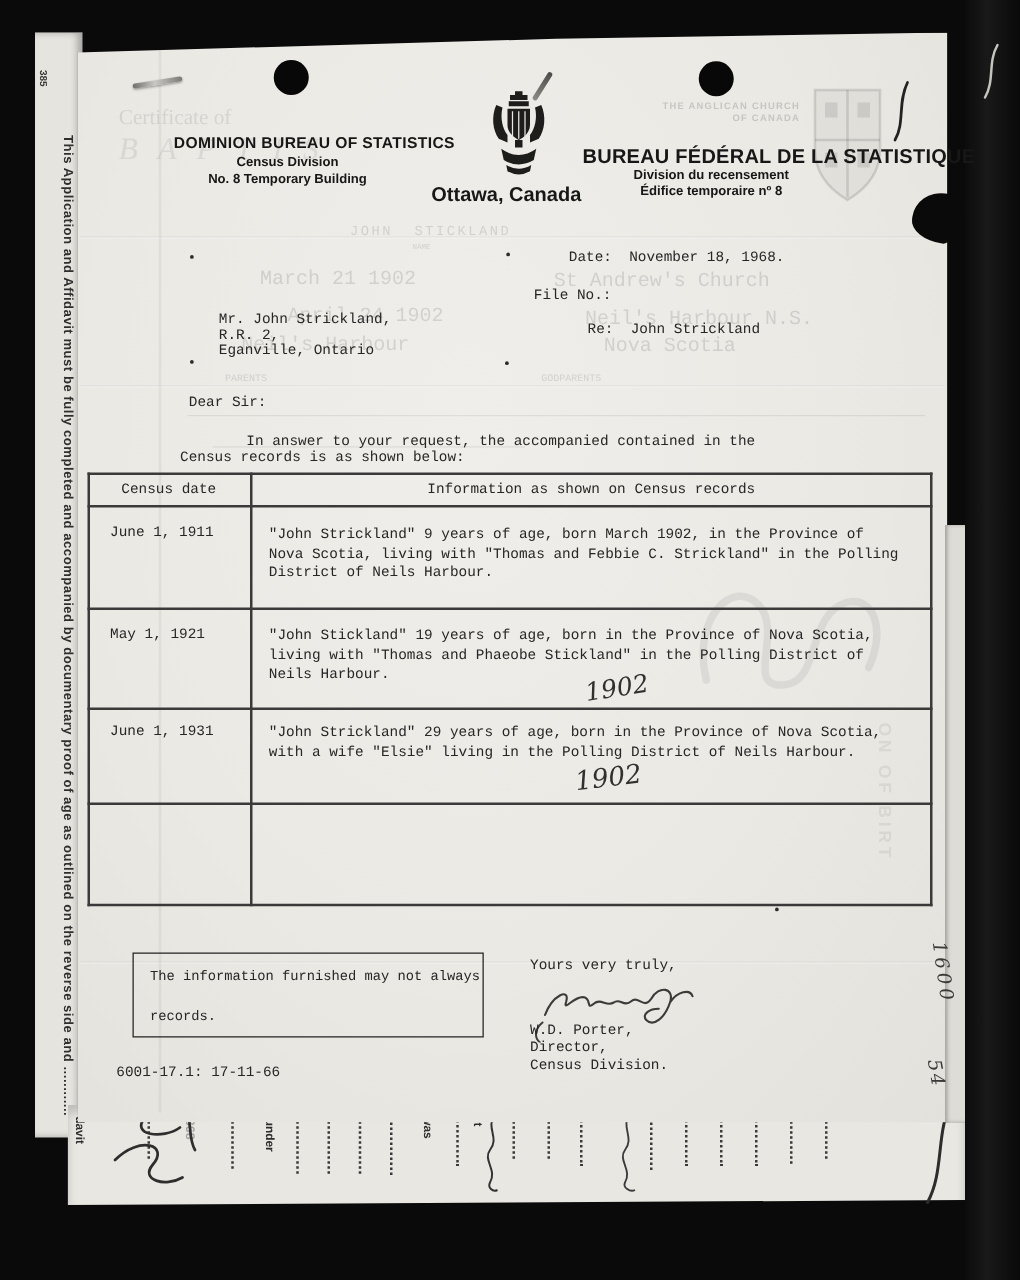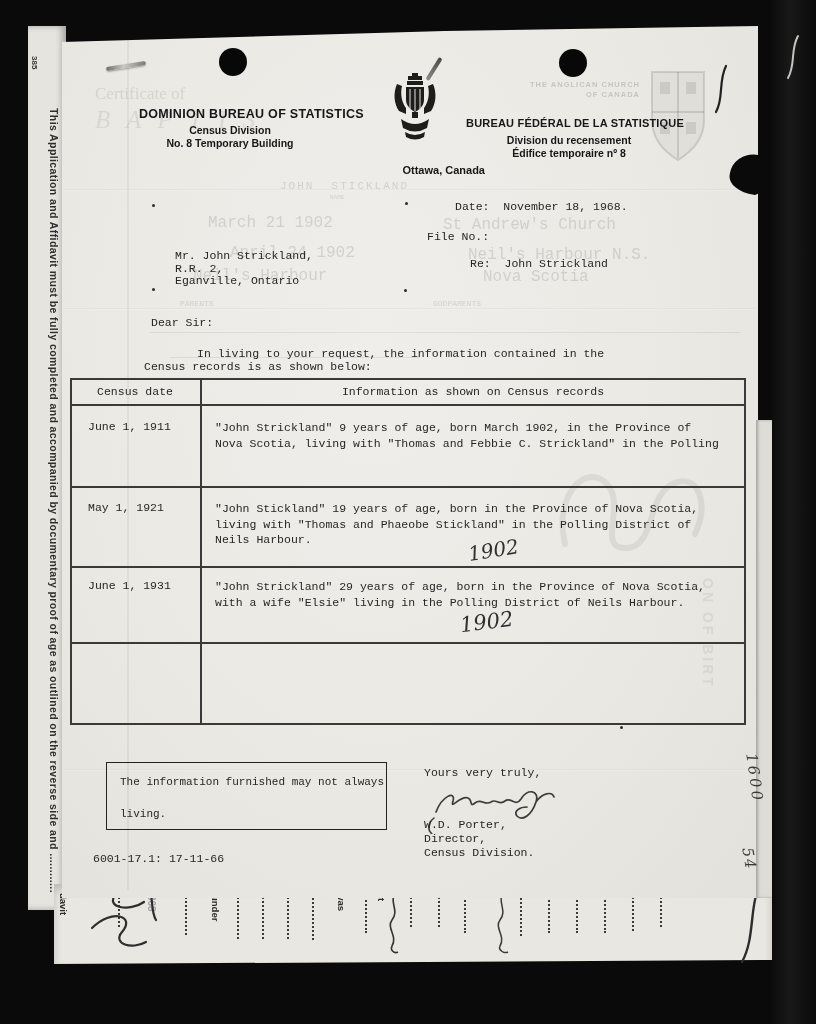--- a/index.html
+++ b/index.html
@@ -147,35 +147,35 @@
       <rect x="19" y="40" width="6" height="6"></rect>
       <path d="M8 47 q14 10 28 0 l-2 9 q-12 7 -24 0 z"></path>
       <path d="M12 60 q10 6 20 0 l-1 5 q-9 5 -18 0 z"></path>
     </g>
     <g stroke="#e9e7e2" stroke-width="1">
       <line x1="17" y1="17" x2="17" y2="37"></line>
         <line x1="22" y1="17" x2="22" y2="39"></line>
         <line x1="27" y1="17" x2="27" y2="37"></line>
     </g>
   </svg>
-  <div class="hb abs" style="left:345px;top:148px;width:140px;text-align:right;font-size:11px;margin-top:16px;">Ottawa, Canada</div>
-  <div class="hb abs" style="left:466px;top:117px;font-size:11px;letter-spacing:.2px;">BUREAU FÉDÉRAL DE LA STATISTIQUE</div>
+  <div class="hb abs" style="left:345px;top:148px;width:140px;text-align:left;font-size:16px;">Ottawa, Canada</div>
+  <div class="hb abs" style="left:466px;top:117px;font-size:16px;letter-spacing:.2px;">BUREAU FÉDÉRAL DE LA STATISTIQUE</div>
   <div class="hb abs" style="left:466px;top:134px;width:206px;text-align:center;font-size:10.5px;">Division du recensement</div>
   <div class="hb abs" style="left:466px;top:147px;width:206px;text-align:center;font-size:10.5px;">Édifice temporaire nº 8</div>
 
   <div class="tw abs" style="left:455px;top:200px;">Date:  November 18, 1968.</div>
   <div class="abs" style="left:175px;top:222px;margin-top:28px;">
     <div class="tw" style="position:static;line-height:12.5px;">Mr. John Strickland,</div>
     <div class="tw" style="position:static;line-height:12.5px;">R.R. 2,</div>
     <div class="tw" style="position:static;line-height:12.5px;">Eganville, Ontario</div>
   </div>
   <div class="tw abs" style="left:427px;top:230px;">File No.:</div>
   <div class="tw abs" style="left:470px;top:257px;">Re:  John Strickland</div>
   <div class="tw abs" style="left:151px;top:316px;">Dear Sir:</div>
-  <div class="tw abs" style="left:197px;top:347px;">In living to your request, the information contained in the</div>
+  <div class="tw abs" style="left:197px;top:347px;">In answer to your request, the accompanied contained in the</div>
   <div class="tw abs" style="left:144px;top:360px;">Census records is as shown below:</div>
 
   <div class="dot" style="left:405px;top:202px;"></div>
   <div class="dot" style="left:152px;top:204px;"></div>
   <div class="dot" style="left:152px;top:288px;"></div>
   <div class="dot" style="left:404px;top:289px;"></div>
   <div class="dot" style="left:620px;top:726px;"></div>
 
   <div class="abs" style="left:70px;top:378px;width:676px;height:347px;">
     <div class="tline" style="left:0;top:0;width:676px;height:2px;"></div>
@@ -188,41 +188,42 @@
     <div class="tline" style="left:674px;top:0;width:1.5px;height:347px;"></div>
     <div class="tline" style="left:130px;top:0;width:1.5px;height:347px;"></div>
 
     <div class="tw abs" style="left:0;top:7px;width:130px;text-align:center;">Census date</div>
     <div class="tw abs" style="left:130px;top:7px;width:546px;text-align:center;">Information as shown on Census records</div>
 
     <div class="tw abs" style="left:18px;top:42px;">June 1, 1911</div>
     <div class="abs" style="left:145px;top:42px;">
       <div class="tw" style="position:static;line-height:15.5px;">"John Strickland" 9 years of age, born March 1902, in the Province of</div>
       <div class="tw" style="position:static;line-height:15.5px;">Nova Scotia, living with "Thomas and Febbie C. Strickland" in the Polling</div>
+      <div class="tw" style="position:static;line-height:15.5px;">District of Neils Harbour.</div>
     </div>
 
     <div class="tw abs" style="left:18px;top:123px;">May 1, 1921</div>
     <div class="abs" style="left:145px;top:123px;">
       <div class="tw" style="position:static;line-height:15.5px;">"John Stickland" 19 years of age, born in the Province of Nova Scotia,</div>
       <div class="tw" style="position:static;line-height:15.5px;">living with "Thomas and Phaeobe Stickland" in the Polling District of</div>
       <div class="tw" style="position:static;line-height:15.5px;">Neils Harbour.</div>
     </div>
     <div class="hand abs" style="left:398px;top:160px;font-size:20px;transform:rotate(-9deg);">1902</div>
 
     <div class="tw abs" style="left:18px;top:201px;">June 1, 1931</div>
     <div class="abs" style="left:145px;top:201px;">
       <div class="tw" style="position:static;line-height:15.5px;">"John Strickland" 29 years of age, born in the Province of Nova Scotia,</div>
       <div class="tw" style="position:static;line-height:15.5px;">with a wife "Elsie" living in the Polling District of Neils Harbour.</div>
     </div>
     <div class="hand abs" style="left:390px;top:232px;font-size:21px;transform:rotate(-7deg);">1902</div>
   </div>
 
   <div class="abs" style="left:106px;top:762px;width:279px;height:66px;border:1.5px solid #222;text-align:center;">
     <div class="tw" style="position:absolute;left:13px;top:11px;font-size:11px;line-height:16px;">The information furnished may not always</div>
-    <div class="tw" style="position:absolute;left:13px;top:43px;font-size:11px;line-height:16px;">living.</div>
+    <div class="tw" style="position:absolute;left:13px;top:43px;font-size:11px;line-height:16px;">records.</div>
   </div>
 
   <div class="tw abs" style="left:424px;top:766px;">Yours very truly,</div>
   <svg class="abs" style="left:426px;top:778px;" width="134" height="56" viewBox="0 0 134 56">
     <path d="M10 34 C16 18 30 12 27 23 C24 33 34 17 42 20 C47 22 43 30 49 25 C55 20 59 28 65 24 C70 20 73 28 79 23 C85 18 89 30 95 21 C101 10 114 12 110 24 C106 36 97 44 91 38 C87 33 94 29 101 29 M110 24 C116 15 126 13 128 19" stroke="#3b3b39" stroke-width="1.7" fill="none" stroke-linecap="round"></path>
     <path d="M8 40 C2 45 1 52 6 56" stroke="#3b3b39" stroke-width="1.6" fill="none" stroke-linecap="round"></path>
   </svg>
   <div class="abs" style="left:424px;top:818px;">
     <div class="tw" style="position:static;line-height:14px;">W.D. Porter,</div>
     <div class="tw" style="position:static;line-height:14px;">Director,</div>

